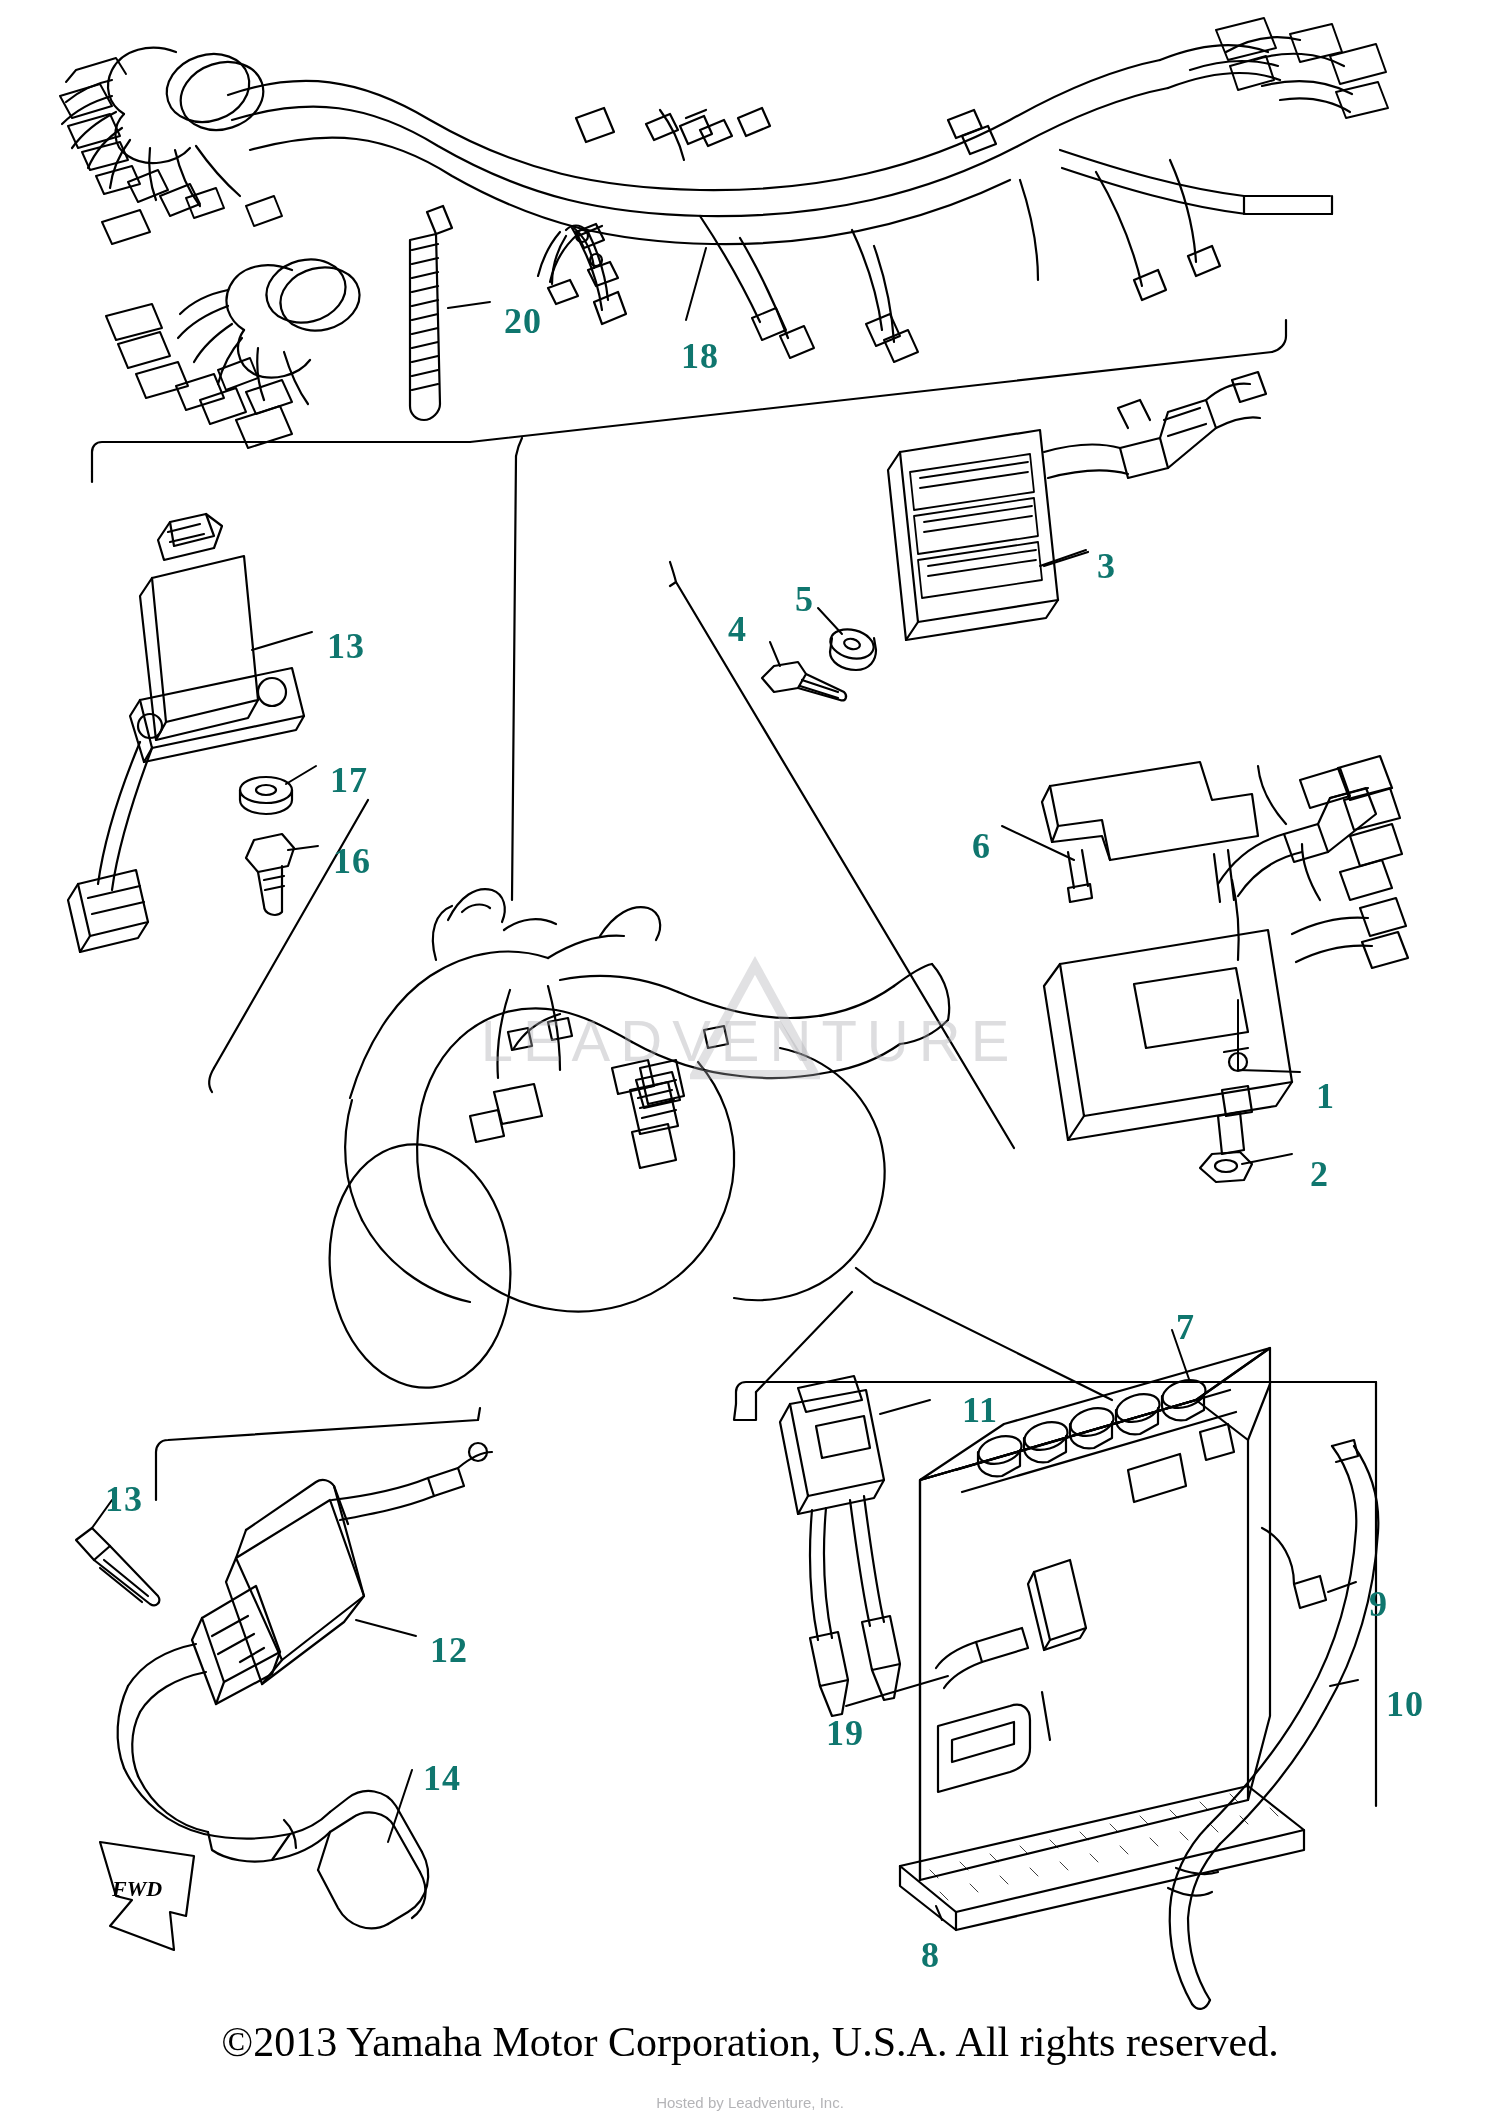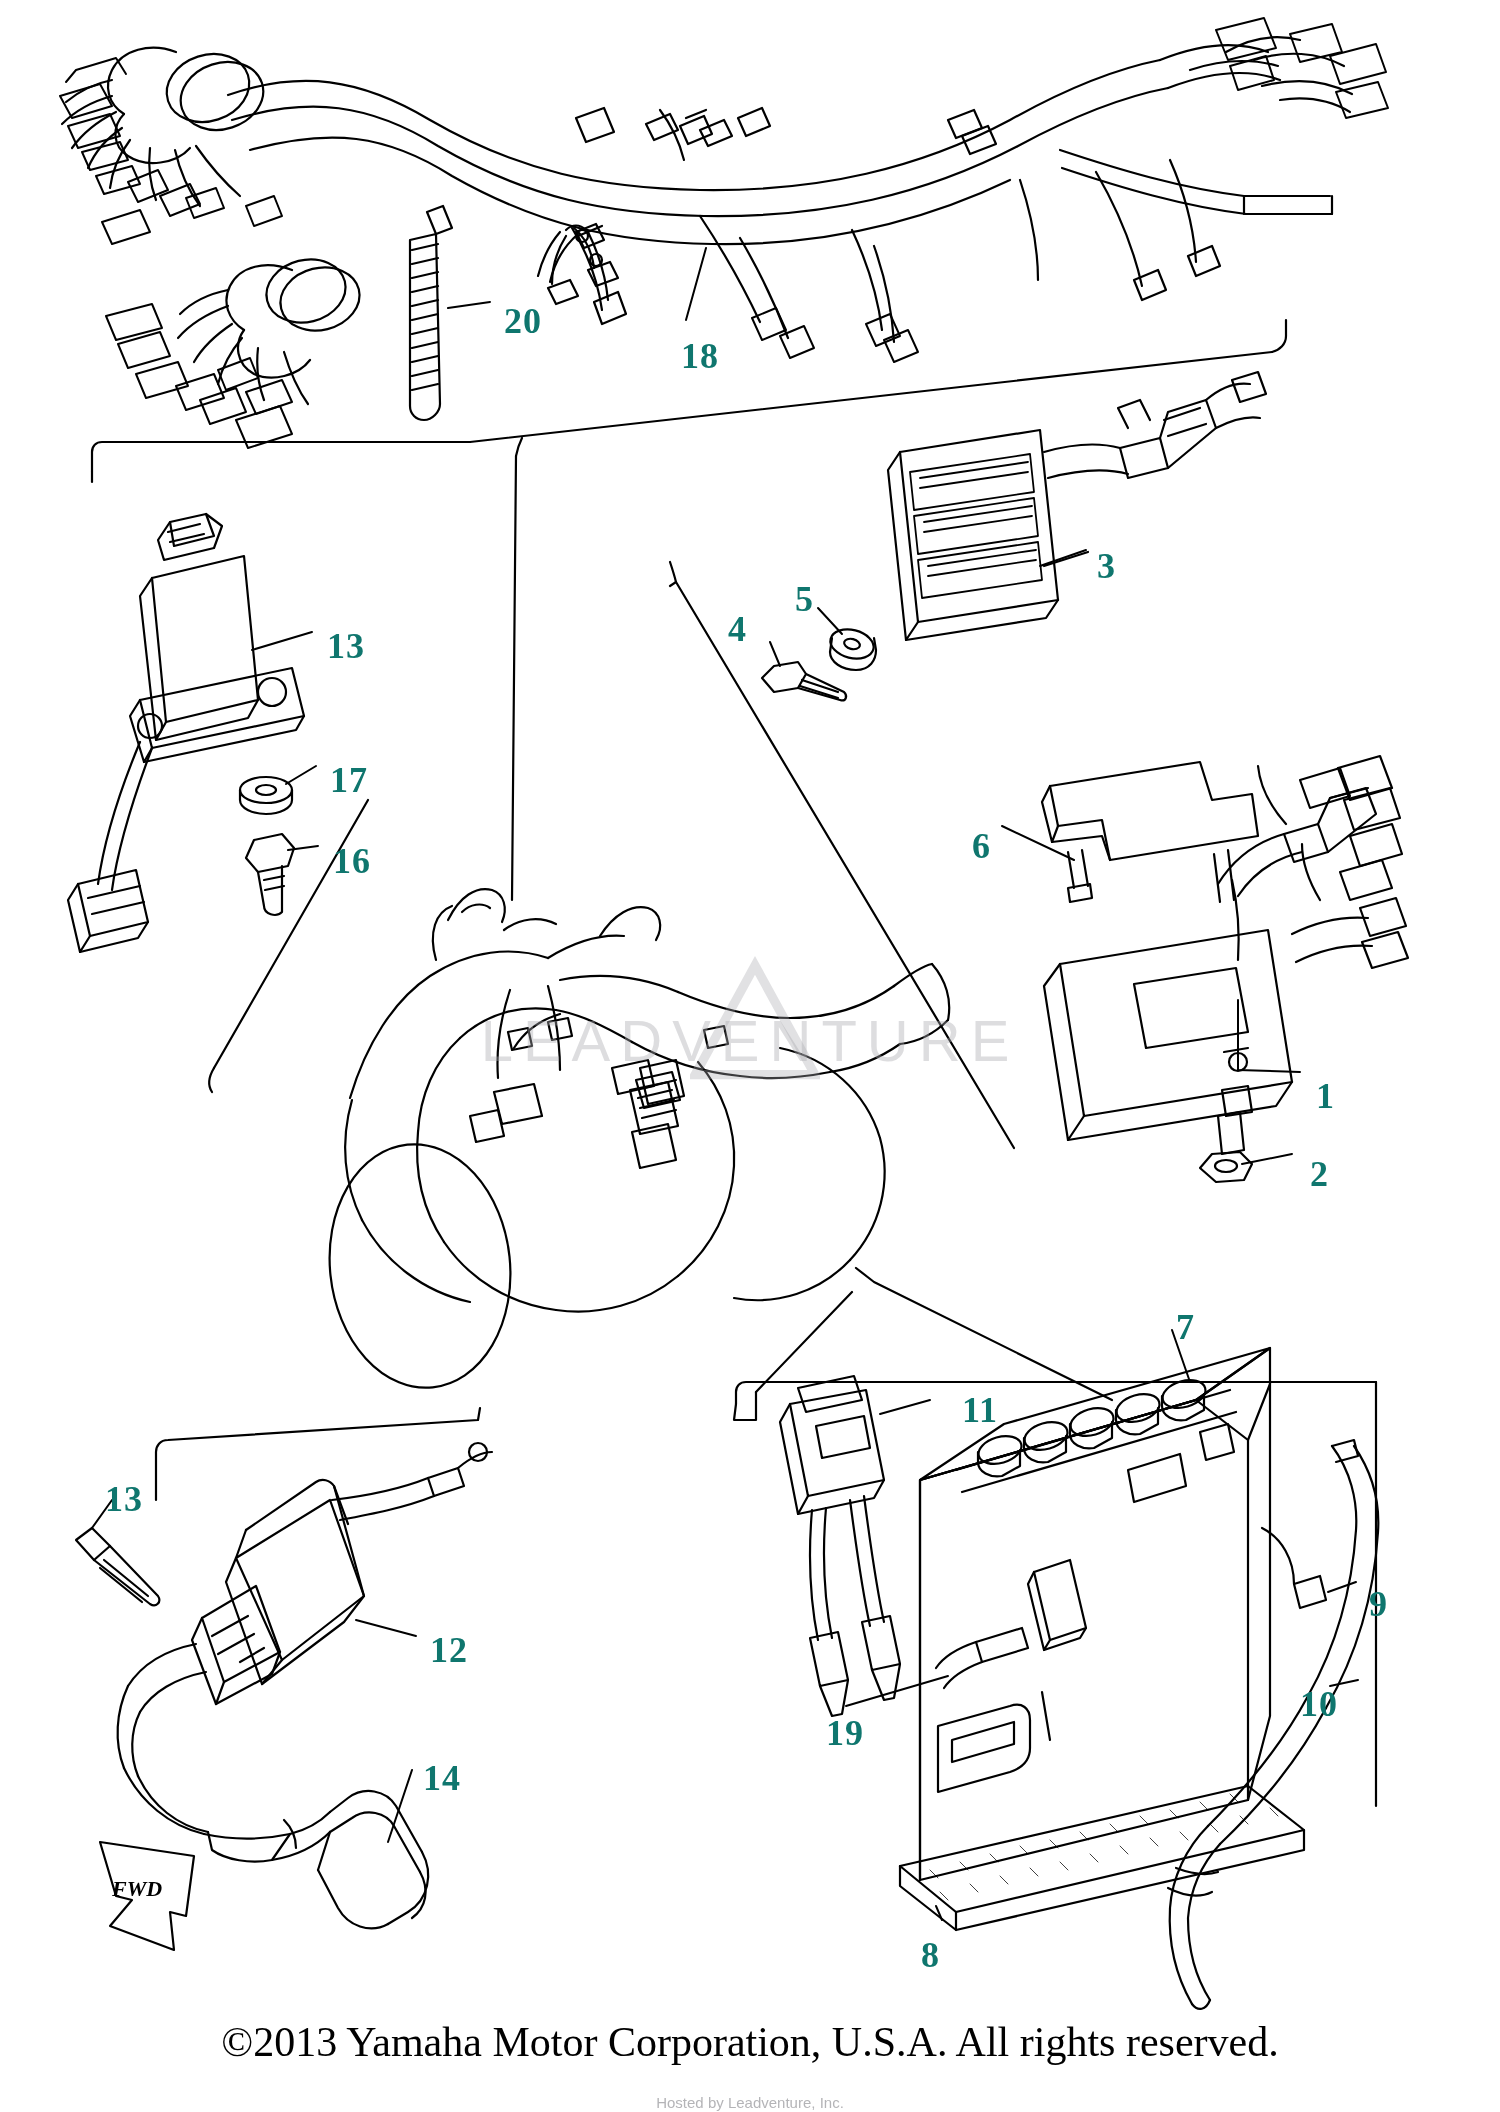--- a/index.html
+++ b/index.html
@@ -571,21 +571,21 @@
 
   <div class="callout" style="left:1316px; top:1075px;">1</div>
   <div class="callout" style="left:1310px; top:1153px;">2</div>
   <div class="callout" style="left:1097px; top:545px;">3</div>
   <div class="callout" style="left:728px; top:608px;">4</div>
   <div class="callout" style="left:795px; top:578px;">5</div>
   <div class="callout" style="left:972px; top:825px;">6</div>
   <div class="callout" style="left:1176px; top:1306px;">7</div>
   <div class="callout" style="left:921px; top:1934px;">8</div>
   <div class="callout" style="left:1369px; top:1583px;">9</div>
-  <div class="callout" style="left:1300px; top:1683px;">10</div>
+  <div class="callout" style="left:1386px; top:1683px;">10</div>
   <div class="callout" style="left:940px; top:1389px;margin-left:22px;">11</div>
   <div class="callout" style="left:430px; top:1629px;">12</div>
   <div class="callout" style="left:105px; top:1478px;">13</div>
   <div class="callout" style="left:423px; top:1757px;">14</div>
   <div class="callout" style="left:327px; top:625px;">13</div>
   <div class="callout" style="left:333px; top:840px;">16</div>
   <div class="callout" style="left:330px; top:759px;">17</div>
   <div class="callout" style="left:681px; top:335px;">18</div>
   <div class="callout" style="left:826px; top:1712px;">19</div>
   <div class="callout" style="left:504px; top:300px;">20</div>

